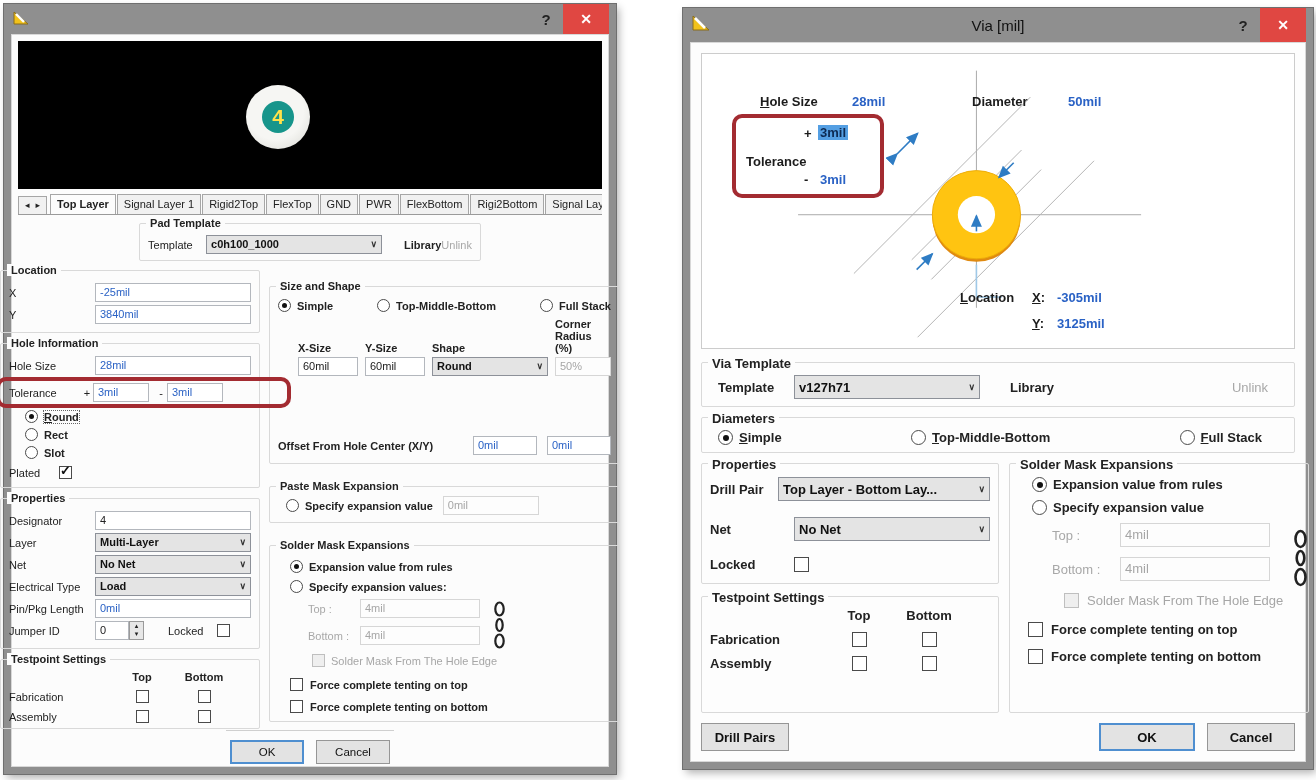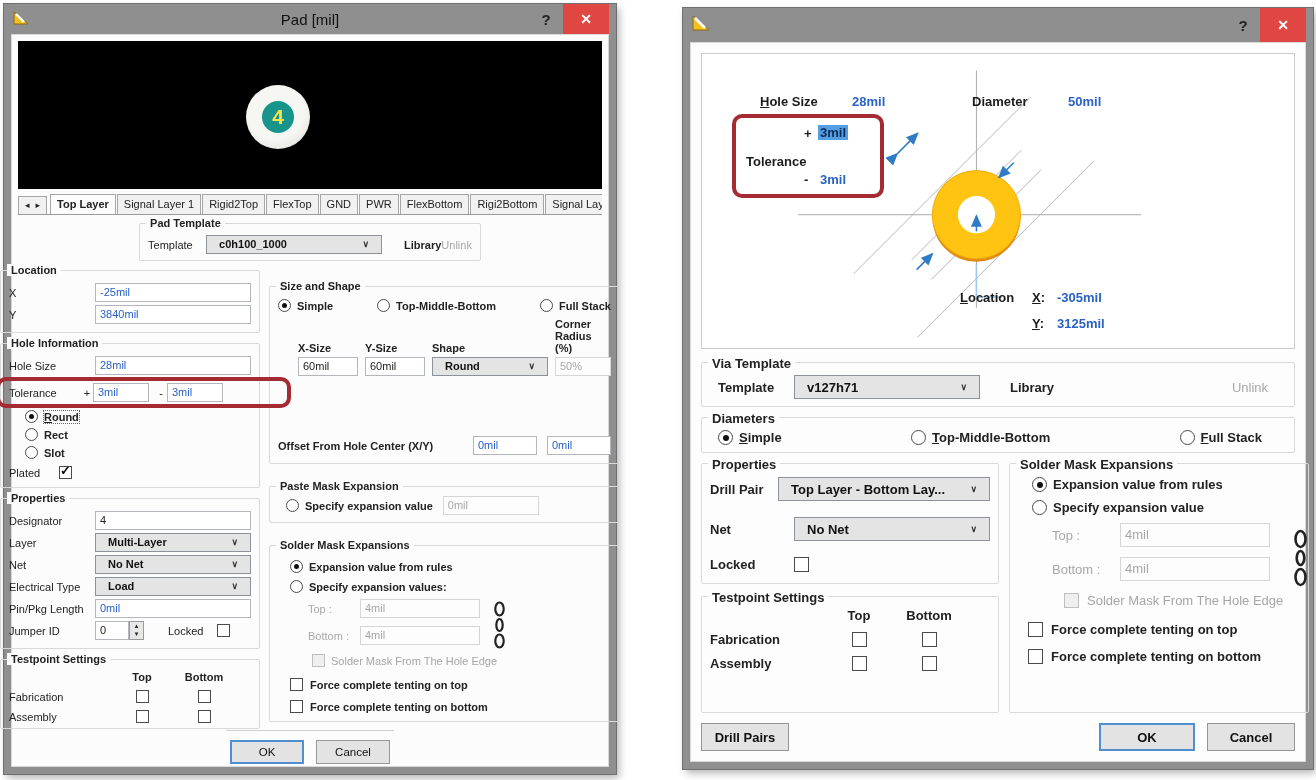--- a/index.html
+++ b/index.html
@@ -22,21 +22,21 @@
   
   .group { position:relative; border:1px solid #d9d9d9; border-radius:2px; padding:9px 8px 5px; }
   .legend { position:absolute; top:-7px; left:6px; padding:0 4px; font-weight:bold; white-space:nowrap; }
   .frow { display:flex; align-items:center; margin:3px 0; }
   .flabel { flex:none; color:#222; }
   .field { border:1px solid #b3b7bd; background:#fff; color:#2a62c5; padding:1px 4px;
     white-space:nowrap; overflow:hidden; }
   .field.dark { color:#222; }
   .field.disabled { color:#a6a6a6; border-color:#d6d6d6; background:#fdfdfd; }
   .dropdown { display:flex; align-items:center; border:1px solid #8d9199; background:#e4e4e4;
-    padding:1px 12px; font-weight:bold; color:#111; }
+    padding:1px 4px; font-weight:bold; color:#111; }
   .dropdown .chev { margin-left:auto; font-size:9px; color:#333; padding-left:4px; }
   .radio { flex:none; width:13px; height:13px; border:1px solid #4a4a4a; border-radius:50%;
     background:#fff; position:relative; margin-right:6px; }
   .radio.sel::after { content:""; position:absolute; inset:3px; border-radius:50%; background:#111; }
   .cb { flex:none; width:13px; height:13px; border:1px solid #4a4a4a; background:#fff; position:relative; }
   .cb.checked::after { content:"✓"; position:absolute; top:-4px; left:0; font-size:13px; font-weight:bold; color:#111; }
   .cb.disabled { border-color:#bfbfbf; background:#efefef; }
   .opt { display:flex; align-items:center; font-weight:bold; }
   .u { text-decoration:underline; }
   .muted { color:#a8a8a8; }
@@ -115,21 +115,20 @@
 <body>
 
 <div class="window pad-window">
   <div class="titlebar">
     <span class="app-icon">
       <svg width="18" height="15" viewBox="0 0 18 15">
         <polygon points="1,13 15,13 1,1" fill="#f2c21a" stroke="#8a6d1a" stroke-width="1"></polygon>
         <line x1="3" y1="3" x2="11" y2="11" stroke="#fff" stroke-width="2.4"></line>
       </svg>
     </span>
-    <span class="title">Pad [mil]</span>
     <span class="tb-right">
       <span class="help-btn">?</span>
       <span class="close-btn">✕</span>
     </span>
   </div>
   <div class="winbody">
     <div class="preview-black">
       <div class="pad-outer">
         <div class="pad-inner">4</div>
       </div>
@@ -381,20 +380,21 @@
 </div>
 
 <div class="window via-window">
   <div class="titlebar">
     <span class="app-icon">
       <svg width="20" height="17" viewBox="0 0 20 17">
         <polygon points="1,15 17,15 1,1" fill="#f2c21a" stroke="#8a6d1a" stroke-width="1"></polygon>
         <line x1="3" y1="3" x2="13" y2="13" stroke="#fff" stroke-width="2.6"></line>
       </svg>
     </span>
+    <span class="title">Via [mil]</span>
     <span class="tb-right">
       <span class="help-btn">?</span>
       <span class="close-btn">✕</span>
     </span>
   </div>
   <div class="winbody">
     <div class="via-preview">
       <svg width="100%" height="100%" viewBox="0 0 604 294">
         <defs>
           <marker id="arr" markerWidth="9" markerHeight="8" refX="7" refY="3.5" orient="auto">

